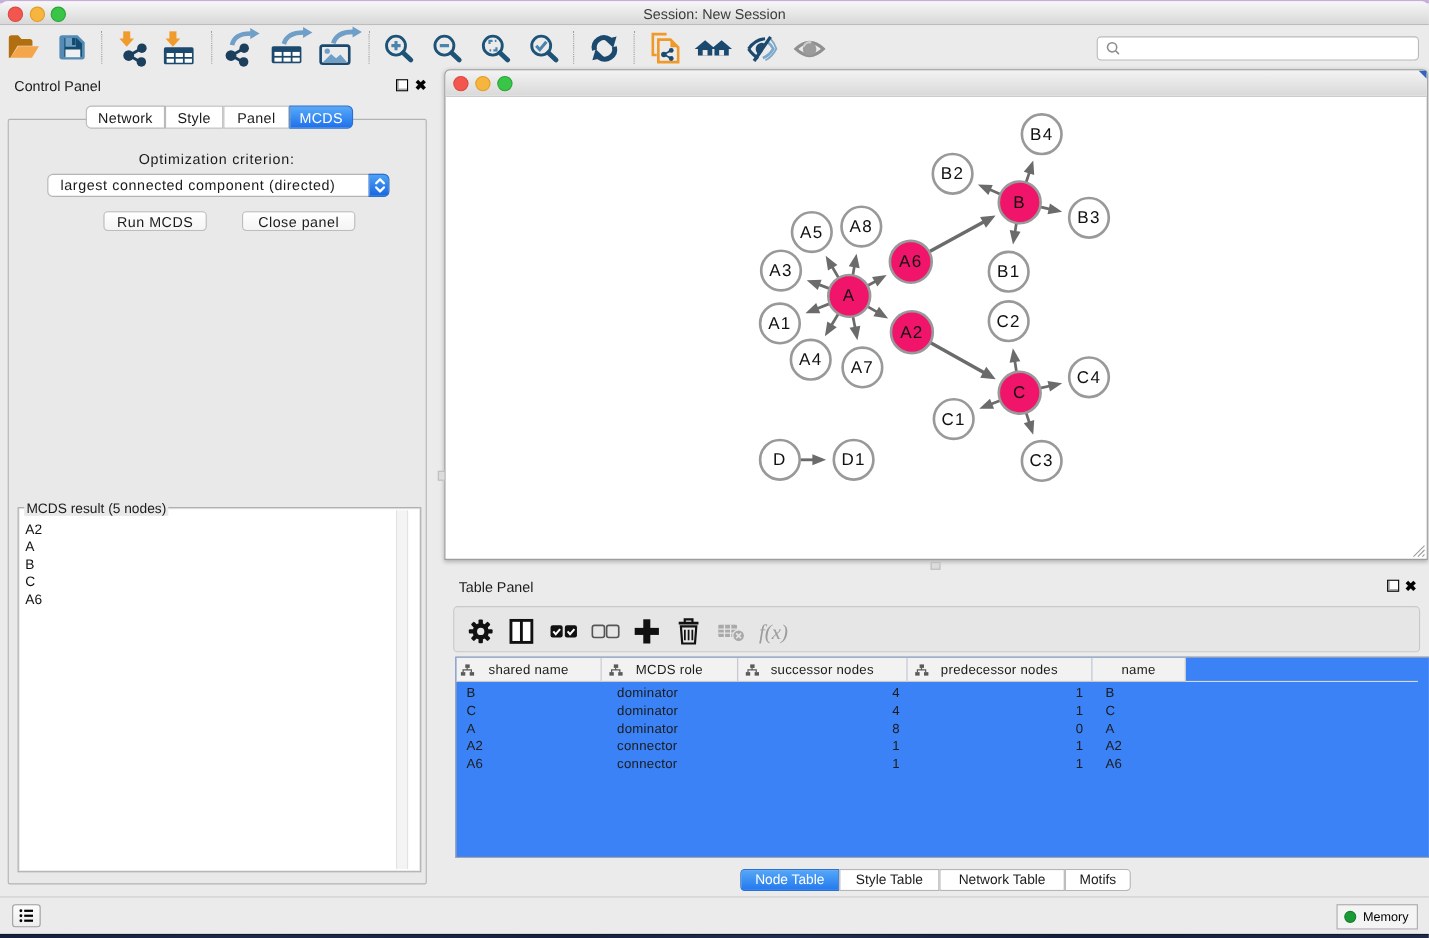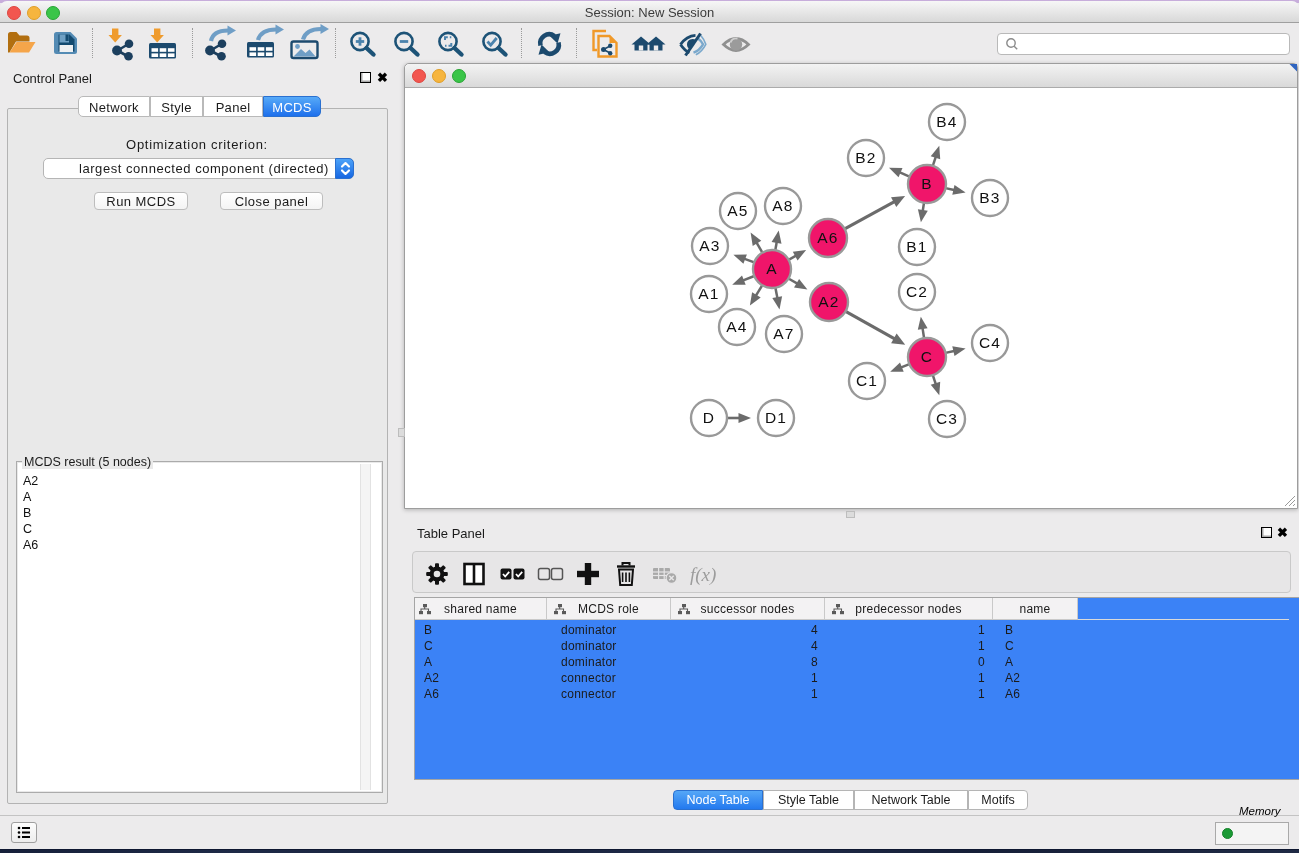--- a/index.html
+++ b/index.html
@@ -23,21 +23,21 @@
     box-shadow:1.5px -1.5px 0 #aaa inset; background:#fff;}
   .closex{position:absolute;font-size:13px;font-weight:bold;color:#000;}
   #cp-pane{left:7px;top:108px;width:379px;height:694px;background:#e9e9e9;
     border:1px solid #b3b3b3;border-radius:2px;}
   .tab{position:absolute;top:96px;height:21px;line-height:21px;letter-spacing:0.3px;text-align:center;
     font-size:13px;color:#1b1b1b;background:#fff;border:1px solid #b9b9b9;box-sizing:border-box;}
   .tabsel{background:linear-gradient(#57aaf8,#1e70ec);color:#fff;border:1px solid #2a70d0;}
   #opt-label{left:7px;top:137px;width:380px;text-align:center;font-size:13px;letter-spacing:0.7px;color:#1b1b1b;}
   #dropdown{left:43px;top:158px;width:311px;height:21px;background:#fff;
     border:1px solid #b5b5b5;border-radius:5px;box-sizing:border-box;}
-  #dd-text{left:55px;top:161px;font-size:13px;letter-spacing:0.55px;color:#1b1b1b;margin-left:24px;}
+  #dd-text{left:55px;top:161px;font-size:13px;letter-spacing:0.55px;color:#1b1b1b;}
   #dd-cap{left:335px;top:158px;width:19px;height:21px;border-radius:0 5px 5px 0;
     background:linear-gradient(#4ca2f8,#1767e2);border:1px solid #2a70d0;box-sizing:border-box;}
   .btn{position:absolute;height:18px;line-height:17px;background:linear-gradient(#ffffff,#f4f4f4);
     border:1px solid #bdbdbd;border-radius:4px;text-align:center;font-size:13px;letter-spacing:0.45px;color:#1b1b1b;box-sizing:border-box;}
   #fieldset{left:16px;top:461px;width:367px;height:332px;border:1px solid #ababab;box-sizing:border-box;}
   #fs-legend{left:22px;top:455px;background:#e9e9e9;padding:0 2px;font-size:12.5px;color:#1b1b1b;}
   #fs-list{left:18px;top:463px;width:363px;height:328px;background:#fff;}
   #fs-items{left:23px;top:473px;font-size:12.5px;line-height:16px;color:#111;}
   #fs-scroll{left:360px;top:464px;width:11px;height:326px;background:#f4f4f4;
     border-left:1px solid #e2e2e2;border-right:1px solid #e2e2e2;box-sizing:border-box;}
@@ -61,21 +61,21 @@
     font-size:12.5px;color:#1b1b1b;background:#fff;border:1px solid #b5b5b5;box-sizing:border-box;}
   .btabsel{background:linear-gradient(#55a7f7,#2379ef);color:#fff;border:1px solid #2a70d0;}
   
   #statsep{left:0;top:815px;width:1299px;height:1px;background:#c3c3c3;}
   #statusbar{left:0;top:816px;width:1299px;height:34px;background:#ecebec;}
   #listbtn{left:11px;top:822px;width:26px;height:21px;background:linear-gradient(#fdfdfd,#ededed);
     border:1px solid #9f9f9f;border-radius:3px;box-sizing:border-box;}
   #membtn{left:1215px;top:822px;width:74px;height:23px;background:#f4f4f4;
     border:1px solid #a9a9a9;box-sizing:border-box;}
   #memdot{left:1222px;top:828px;width:11px;height:11px;border-radius:50%;background:#1b9a35;border:1px solid #14822a;box-sizing:border-box;}
-  #memtxt{left:1239px;top:805px;font-size:11.5px;color:#000;font-style:italic;}
+  #memtxt{left:1239px;top:828px;font-size:11.5px;color:#000;}
   #deskBot{left:0;top:849px;width:1299px;height:4px;background:linear-gradient(90deg,#16203a 0%,#1e2a47 18%,#17213c 40%,#232f4e 55%,#161f38 75%,#1f2a45 100%);border-top:1px solid #0e1730;box-sizing:border-box;}
 </style>
 </head>
 <body>
 <div class="abs" id="deskTop"></div>
 <div class="abs" id="titlebar">
   <div class="tl" style="left:7px;background:#f2564f;border:0.5px solid #dd4741;"></div>
   <div class="tl" style="left:27px;background:#f6b53e;border:0.5px solid #e09e28;"></div>
   <div class="tl" style="left:46px;background:#3ac548;border:0.5px solid #29a436;"></div>
 </div>

